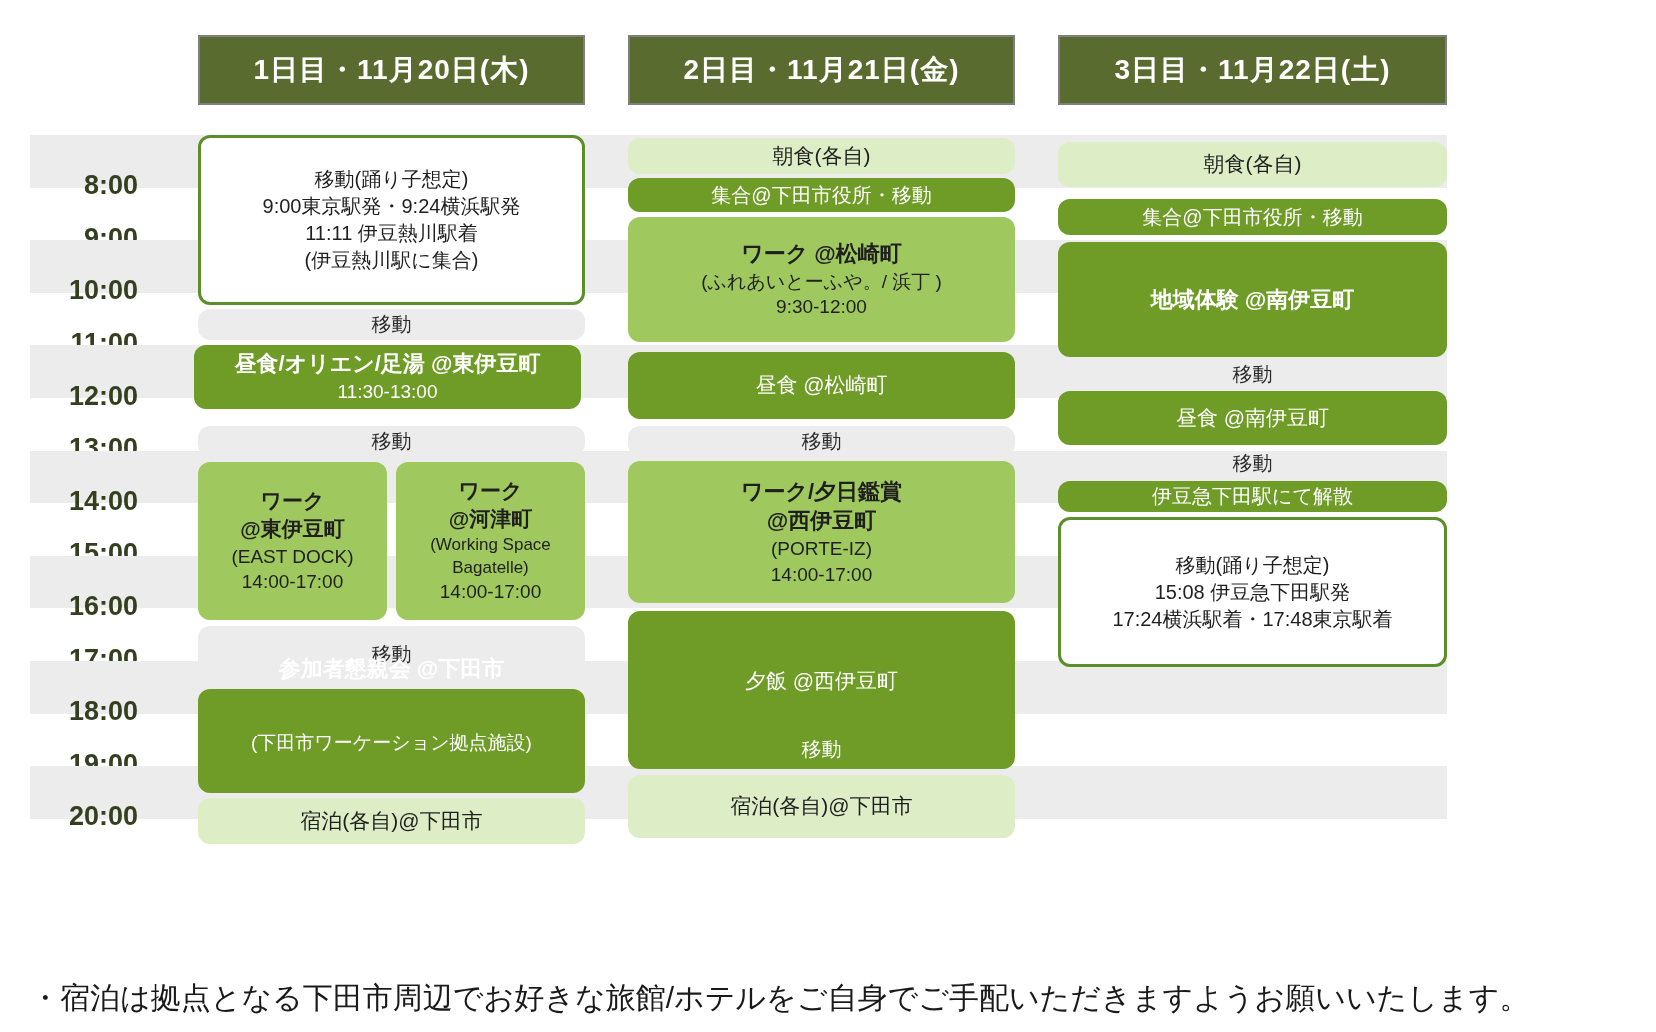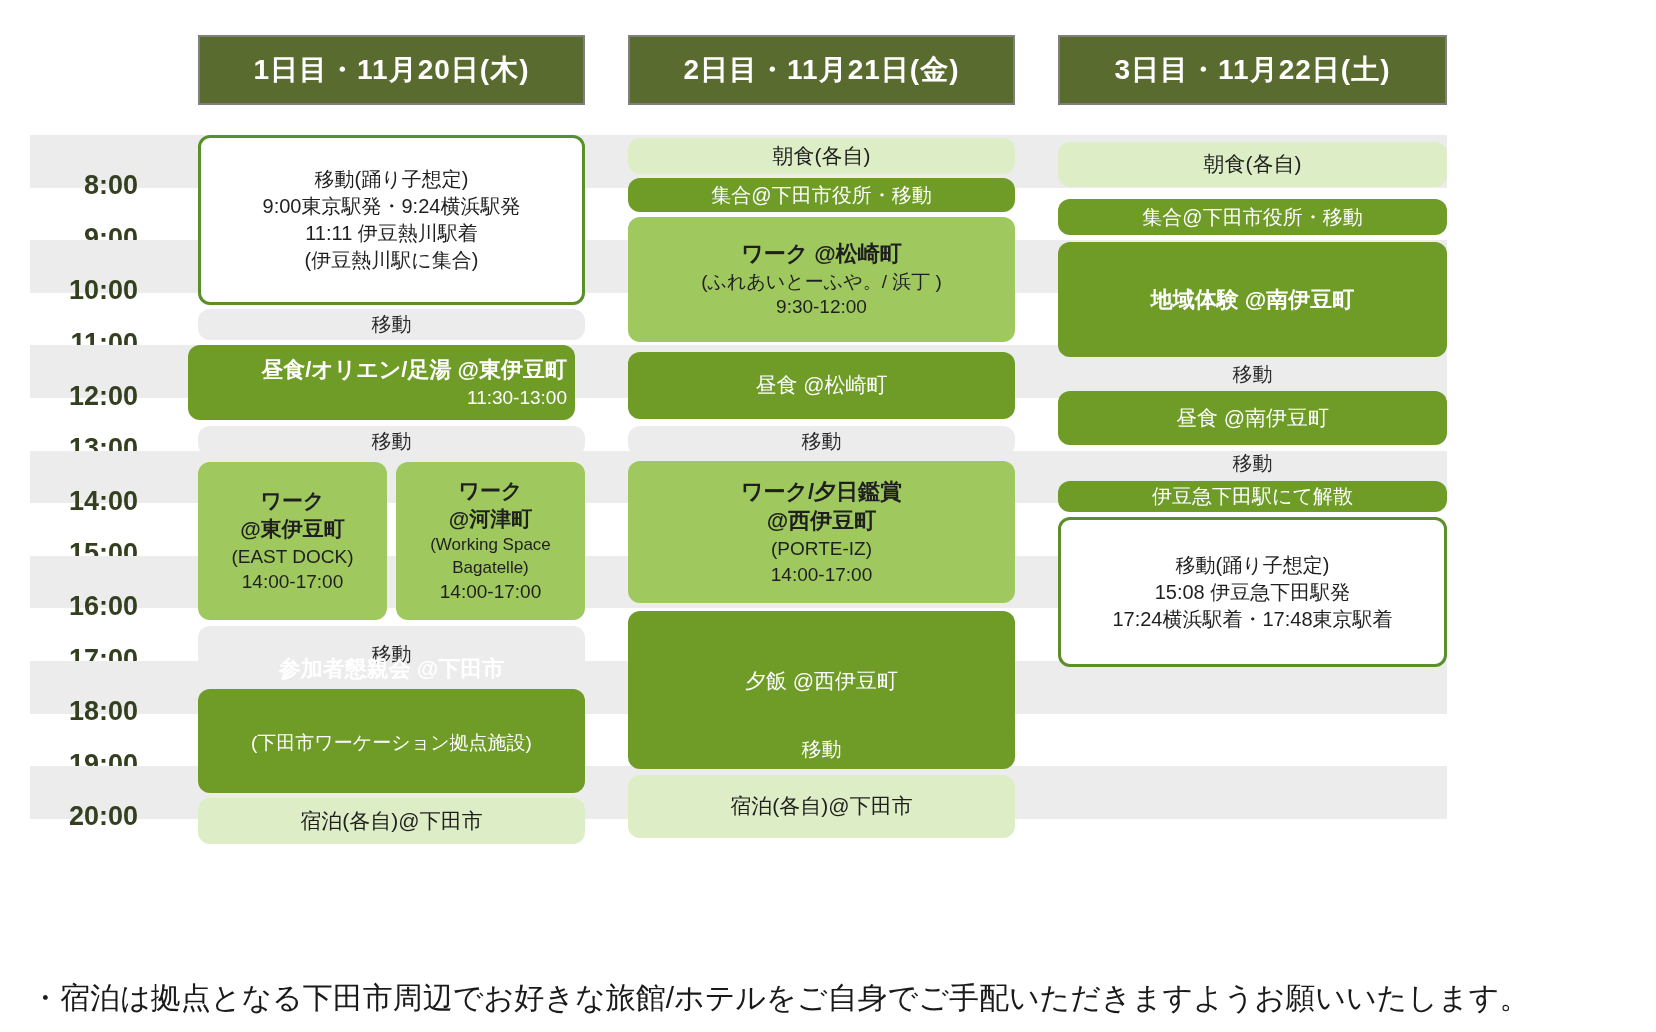--- a/index.html
+++ b/index.html
@@ -80,21 +80,21 @@
   <div class="day-header" style="left:628px;width:387px;">2日目・11月21日(金)</div>
   <div class="day-header" style="left:1058px;width:389px;">3日目・11月22日(土)</div>
 
   <div class="block whitebox t20" style="left:198px;top:135px;width:387px;height:170px;">
     <span>移動(踊り子想定)</span>
     <span>9:00東京駅発・9:24横浜駅発</span>
     <span>11:11 伊豆熱川駅着</span>
     <span>(伊豆熱川駅に集合)</span>
   </div>
   <div class="block grayb t20" style="left:198px;top:309px;width:387px;height:31px;">移動</div>
-  <div class="block medium" style="left:188px;top:345px;width:387px;height:75px;align-items:flex-end;">
+  <div class="block medium" style="left:194px;top:345px;width:387px;height:64px;">
     <span class="btitle">昼食/オリエン/足湯 @東伊豆町</span>
     <span class="t19">11:30-13:00</span>
   </div>
   <div class="block grayb t20" style="left:198px;top:426px;width:387px;height:30px;">移動</div>
   <div class="block light" style="left:198px;top:462px;width:189px;height:158px;">
     <span class="t21 bold">ワーク</span>
     <span class="t21 bold">@東伊豆町</span>
     <span class="t19">(EAST DOCK)</span>
     <span class="t19">14:00-17:00</span>
   </div>

